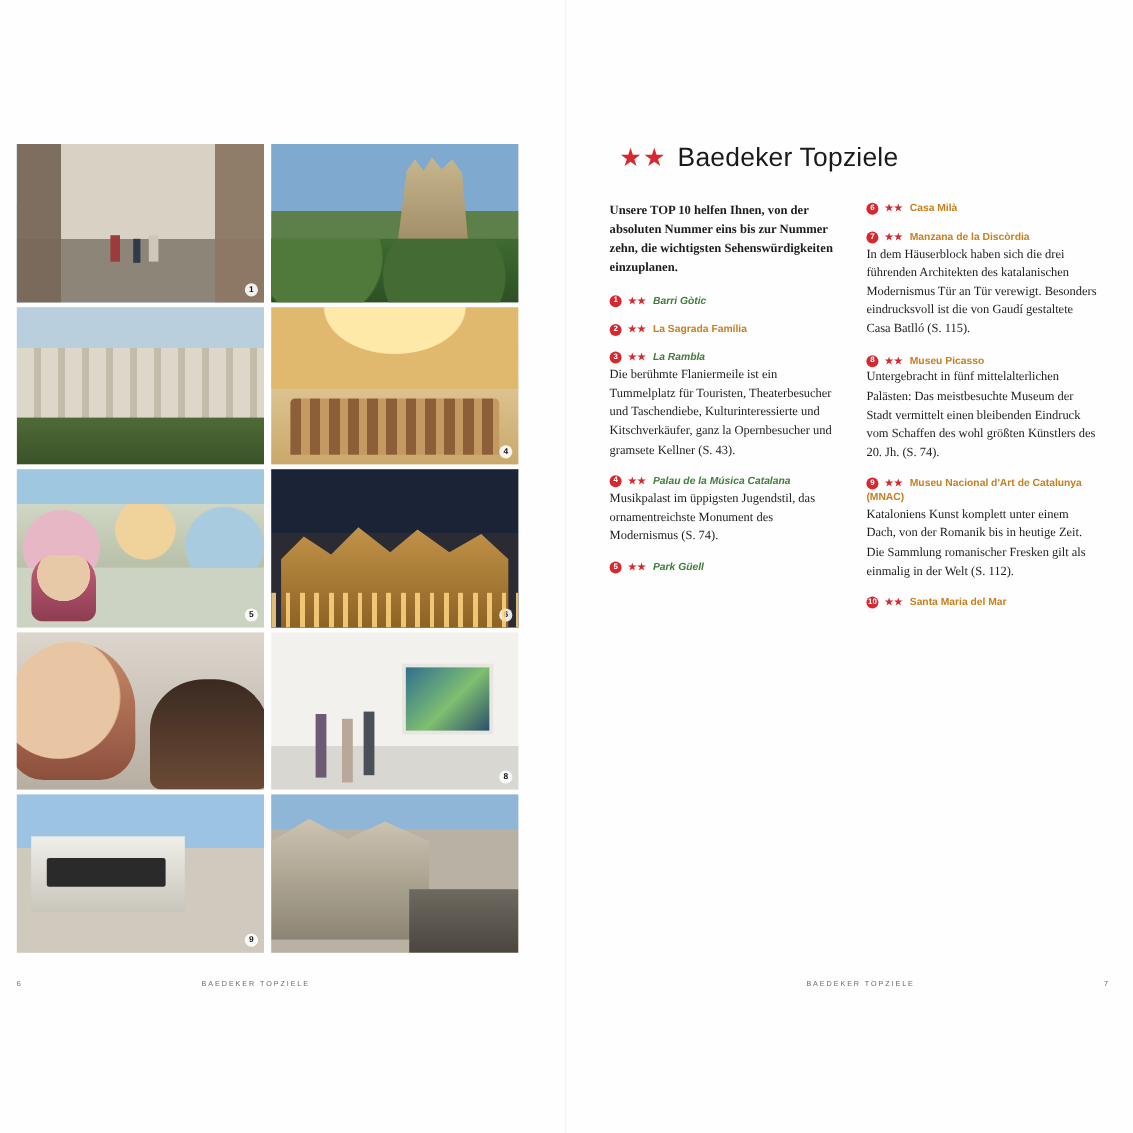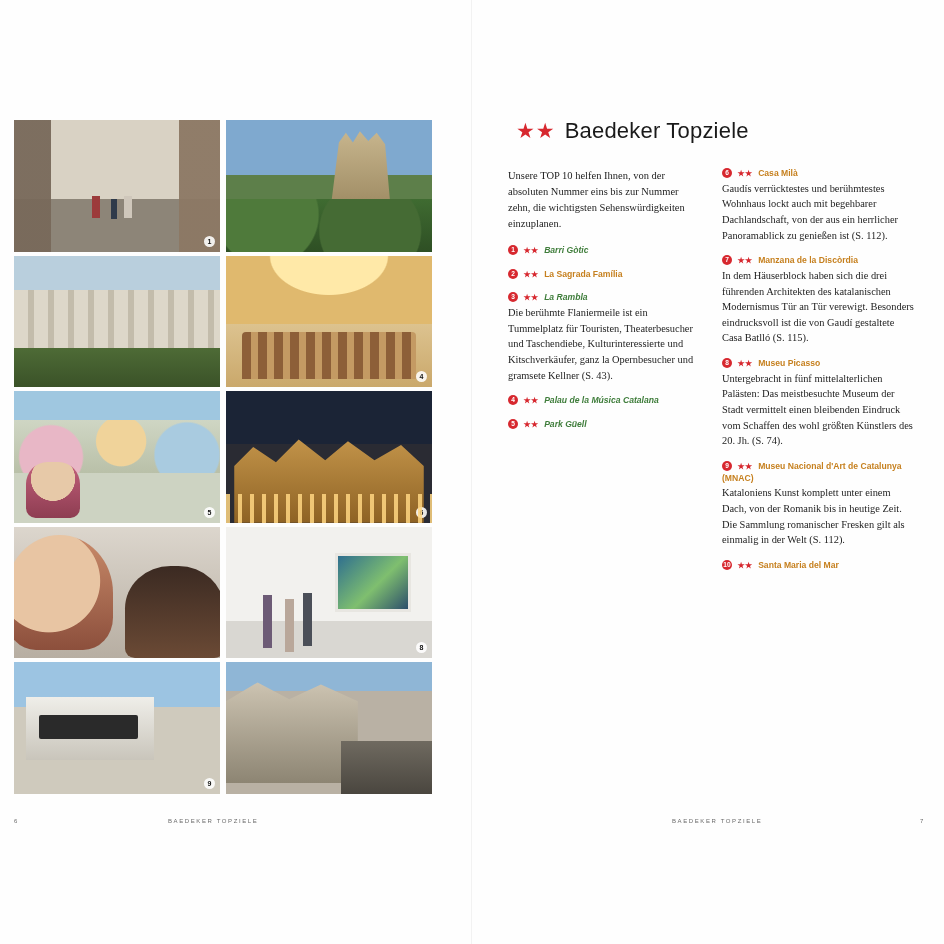--- a/index.html
+++ b/index.html
@@ -232,20 +232,21 @@
   .col {
     width: 192px;
   }
   .intro {
     font-size: 10.5px;
     line-height: 1.52;
     color: #1d1d1d;
     text-align: left;
     margin: 0 0 13px 0;
     hyphens: auto;
+    font-weight: bold;
   }
   .entry {
     margin: 0 0 12px 0;
   }
   .entry-head {
     font-family: "Liberation Sans", sans-serif;
     font-size: 8.6px;
     line-height: 1.35;
     font-weight: bold;
     margin-bottom: 1px;
@@ -370,39 +371,39 @@
           </span>
           <p class="entry-body">Die berühmte Flaniermeile ist ein Tummelplatz für Touristen, Theaterbesucher und Taschendiebe, Kulturinteressierte und Kitschverkäufer, ganz la Opernbesucher und gramsete Kellner (S. 43).</p>
         </div>
 
         <div class="entry">
           <span class="entry-head">
             <span class="num">4</span>
             <span class="ministars">★★</span>
             <span class="ttl-green">Palau de la Música Catalana</span>
           </span>
+          <p class="entry-body">Musikpalast im üppigsten Jugendstil, das ornamentreichste Monument des Modernismus (S. 74).</p>
         </div>
 
         <div class="entry">
           <span class="entry-head">
             <span class="num">5</span>
             <span class="ministars">★★</span>
             <span class="ttl-green">Park Güell</span>
           </span>
         </div>
       </div>
 
       <div class="col">
         <div class="entry">
           <span class="entry-head">
             <span class="num">6</span>
             <span class="ministars">★★</span>
             <span class="ttl-orange">Casa Milà</span>
           </span>
-          <p class="entry-body">Gaudís verrücktestes und berühmtestes Wohnhaus lockt auch mit begehbarer Dachlandschaft, von der aus ein herrlicher Panoramablick zu genießen ist (S. 112).</p>
         </div>
 
         <div class="entry">
           <span class="entry-head">
             <span class="num">7</span>
             <span class="ministars">★★</span>
             <span class="ttl-orange">Manzana de la Discòrdia</span>
           </span>
           <p class="entry-body">In dem Häuserblock haben sich die drei führenden Architekten des katalanischen Modernismus Tür an Tür verewigt. Besonders eindrucksvoll ist die von Gaudí gestaltete Casa Batlló (S. 115).</p>
         </div>

